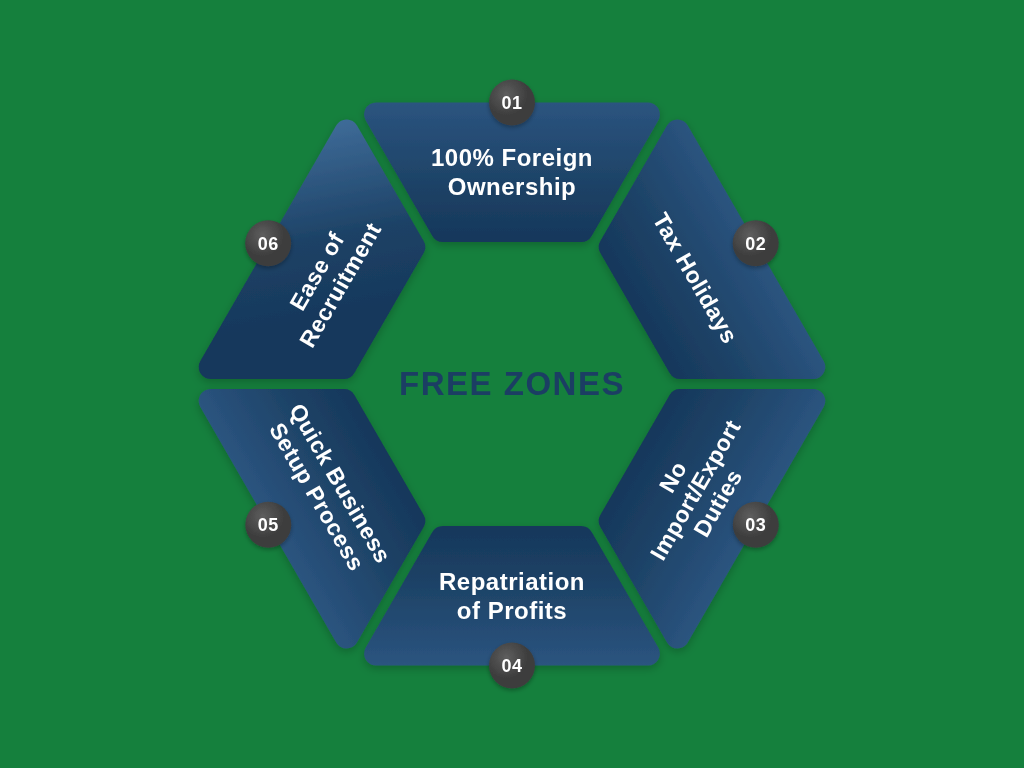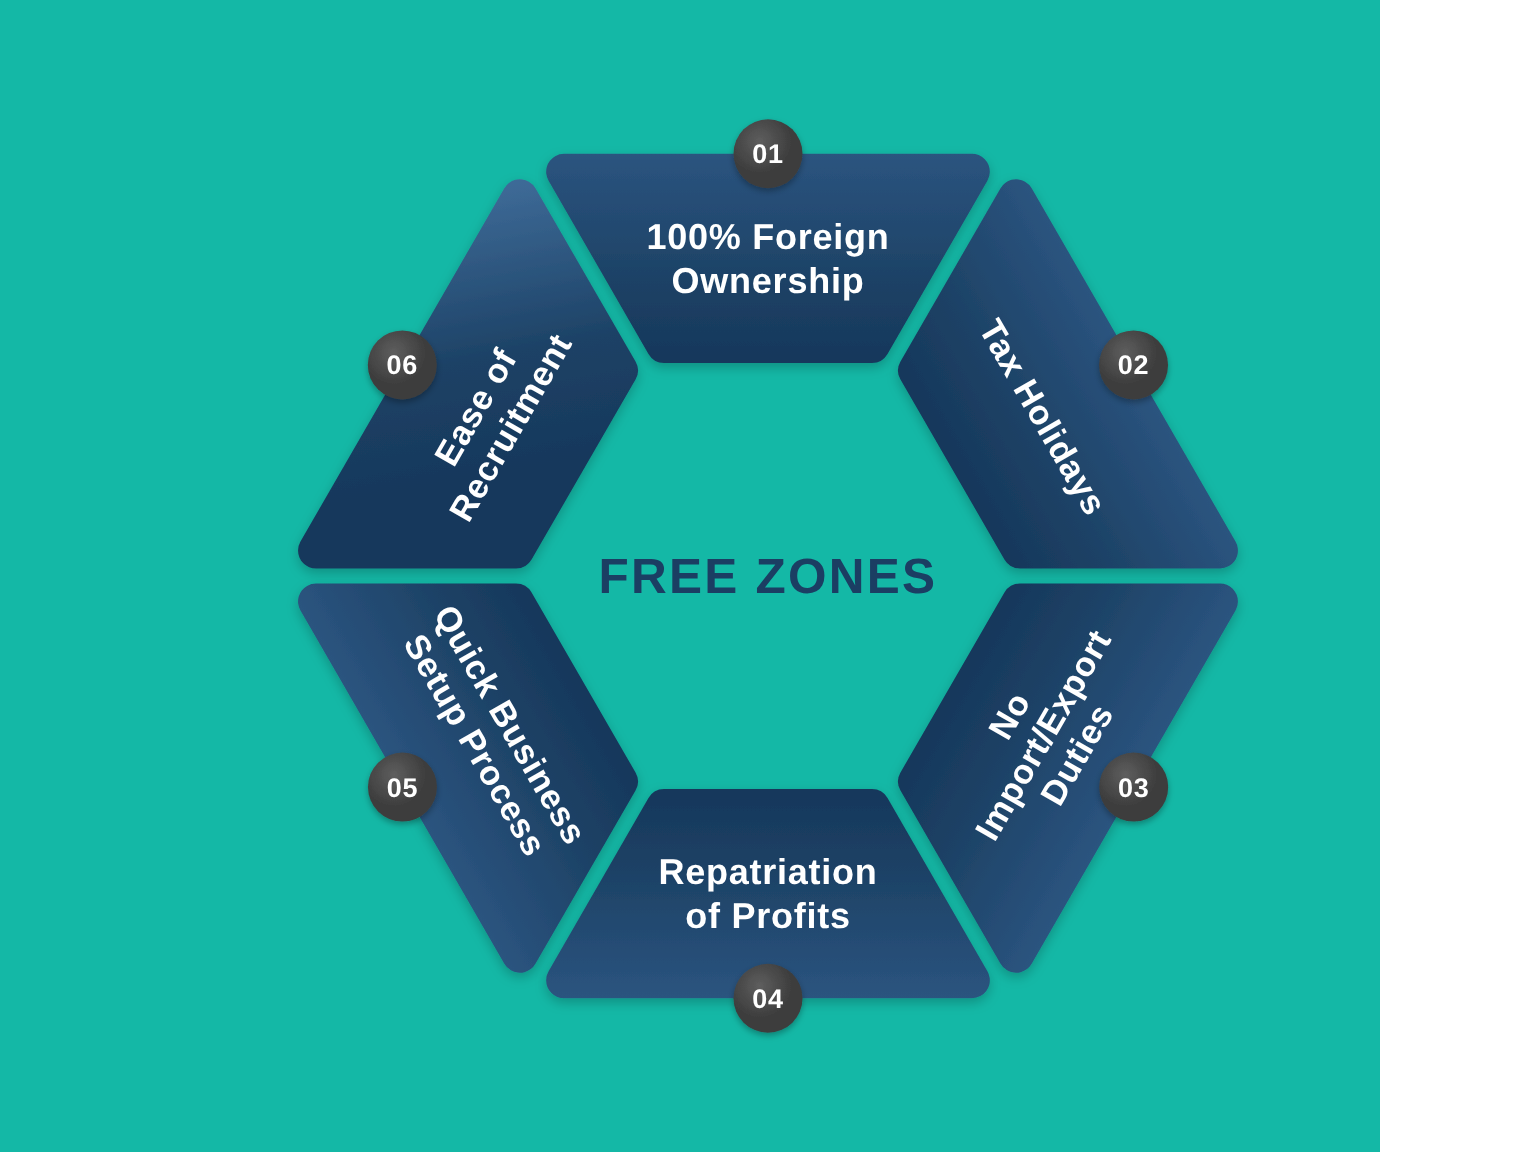--- a/index.html
+++ b/index.html
@@ -2,23 +2,23 @@
 <html><head>
 <meta charset="utf-8">
 <style>
   html, body {
     margin: 0;
     padding: 0;
     background: #ffffff;
   }
   .stage {
     position: relative;
-    width: 920px;
+    width: 1024px;
     height: 768px;
-    background: #14b8a6;
+    background: #15803d;
     overflow: hidden;
     font-family: "Liberation Sans", sans-serif;
   }
   svg { display: block; }
   .seg-label {
     font-family: "Liberation Sans", sans-serif;
     font-weight: bold;
     text-anchor: middle;
     letter-spacing: 0.5px;
   }

